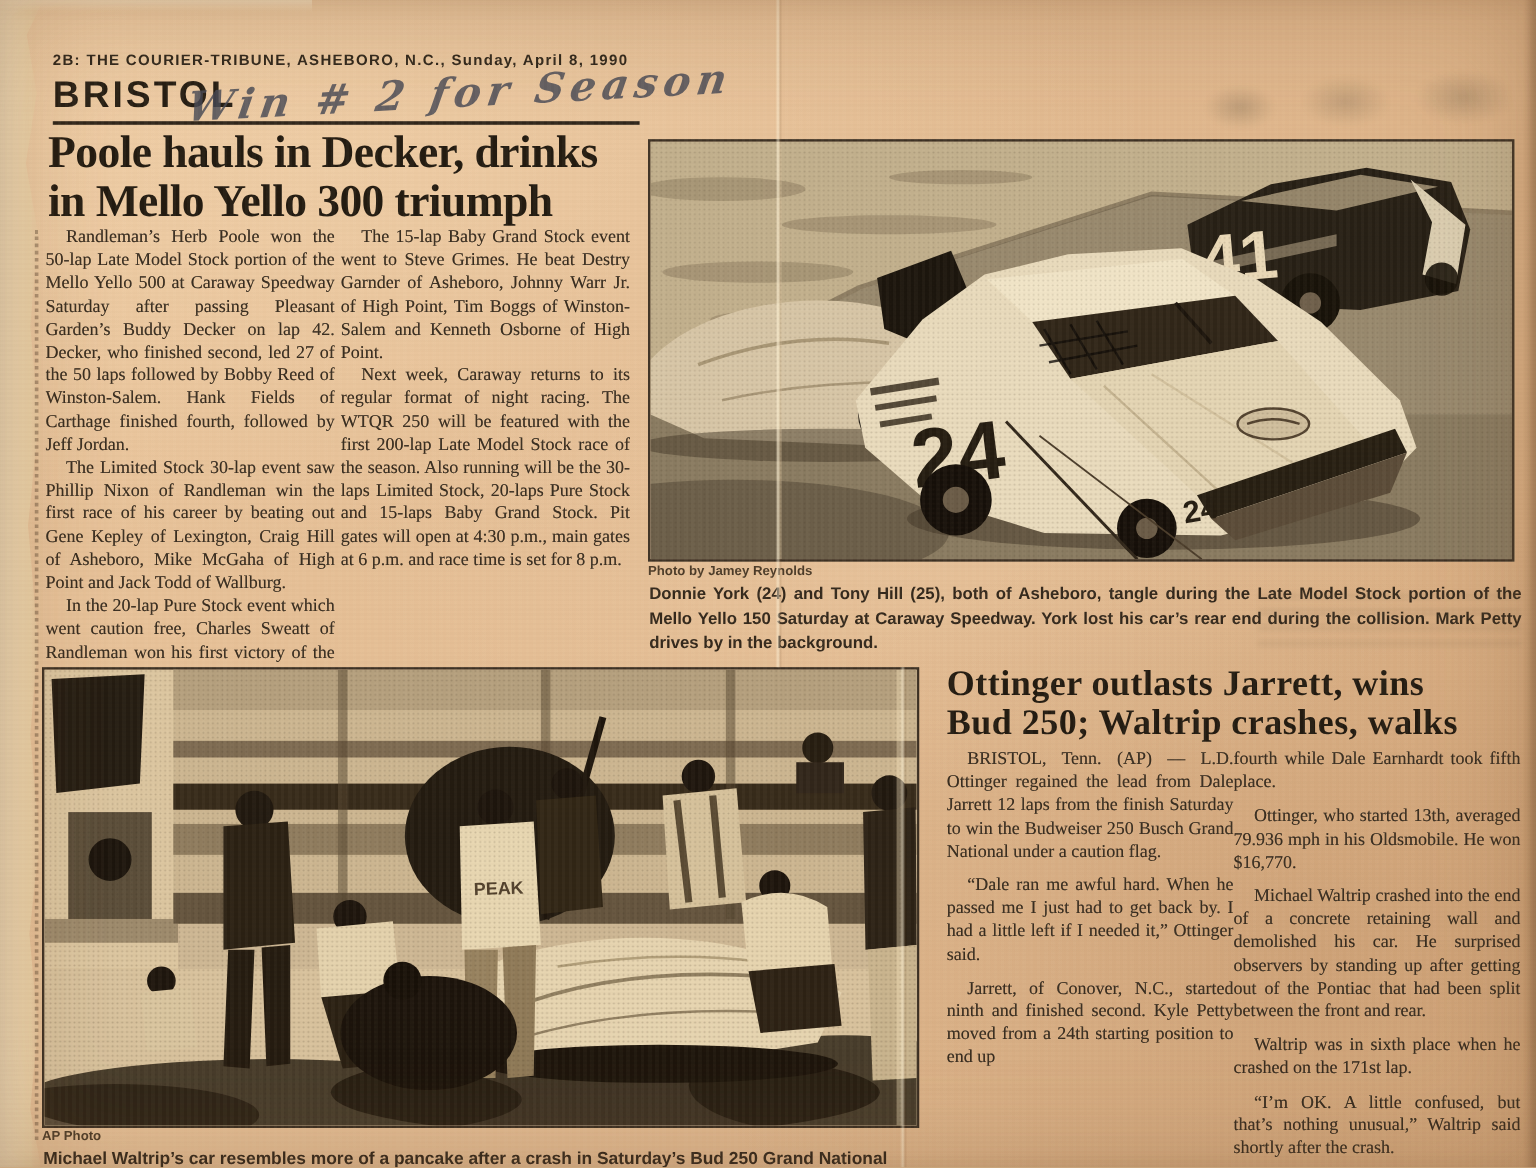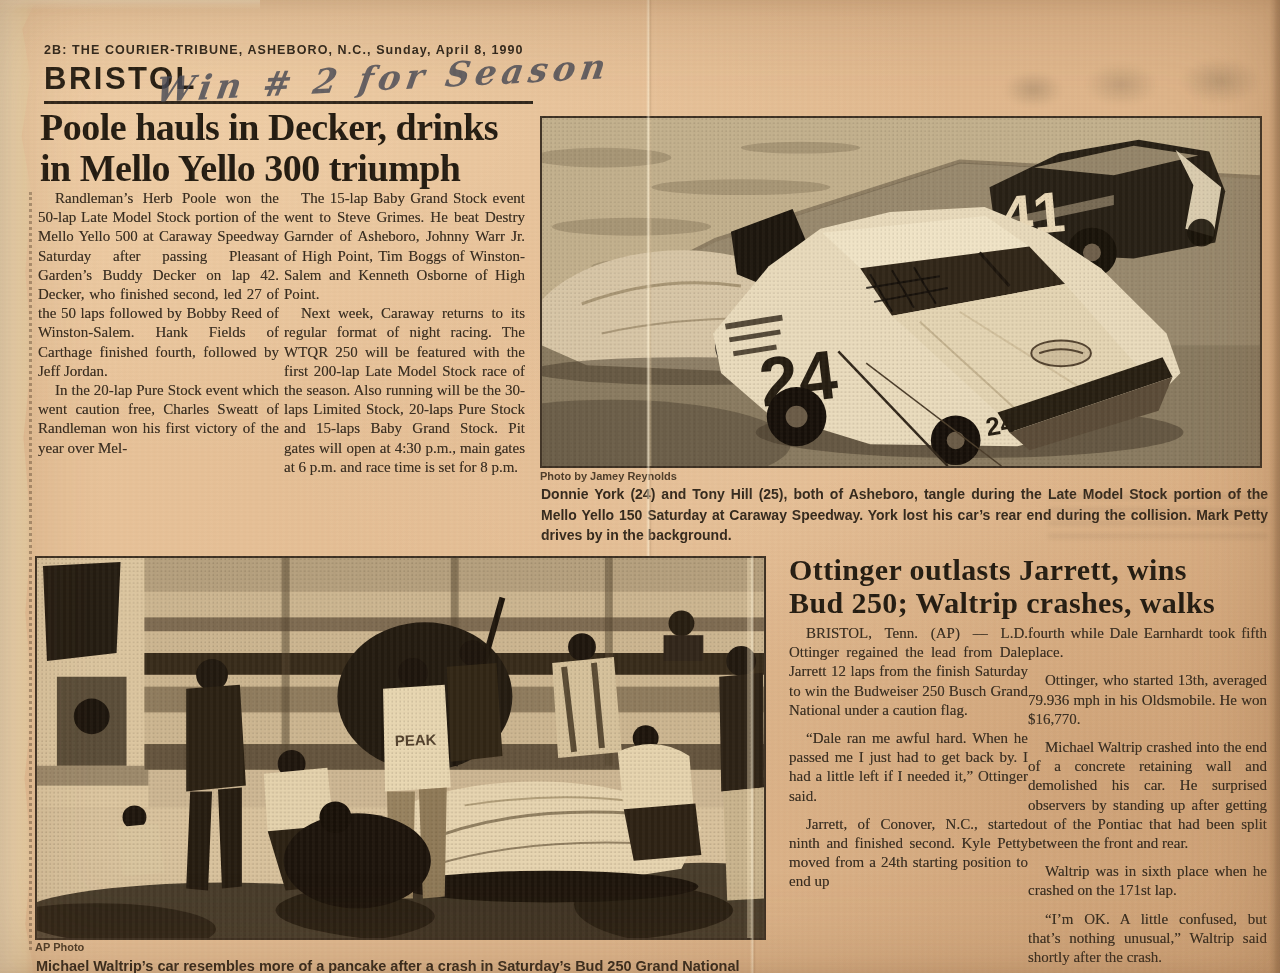--- a/index.html
+++ b/index.html
@@ -92,20 +92,21 @@
   <div class="abs sports-rule"></div>
   <div class="abs handwriting">Win # 2 for Season</div>
 
   <div class="abs headline1">
     <div>Poole hauls in Decker, drinks</div>
     <div>in Mello Yello 300 triumph</div>
   </div>
   <div class="abs art-cols art1" id="art1-cols">
     <div class="col">
         <p>Randleman’s Herb Poole won the 50-lap Late Model Stock portion of the Mello Yello 500 at Caraway Speedway Saturday after passing Pleasant Garden’s Buddy Decker on lap 42. Decker, who finished second, led 27 of the 50 laps followed by Bobby Reed of Winston-Salem. Hank Fields of Carthage finished fourth, followed by Jeff Jordan.</p>
+        <p>The Limited Stock 30-lap event saw Phillip Nixon of Randleman win the first race of his career by beating out Gene Kepley of Lexington, Craig Hill of Asheboro, Mike McGaha of High Point and Jack Todd of Wallburg.</p>
         <p>In the 20-lap Pure Stock event which went caution free, Charles Sweatt of Randleman won his first victory of the year over Mel-</p>
       </div>
     <div class="col">
         <p>The 15-lap Baby Grand Stock event went to Steve Grimes. He beat Destry Garnder of Asheboro, Johnny Warr Jr. of High Point, Tim Boggs of Winston-Salem and Kenneth Osborne of High Point.</p>
         <p>Next week, Caraway returns to its regular format of night racing. The WTQR 250 will be featured with the first 200-lap Late Model Stock race of the season. Also running will be the 30-laps Limited Stock, 20-laps Pure Stock and 15-laps Baby Grand Stock. Pit gates will open at 4:30 p.m., main gates at 6 p.m. and race time is set for 8 p.m.</p>
       </div>
   </div>
 
   <div class="abs photo" id="photo1">
     <svg viewBox="0 0 722 352" preserveAspectRatio="none">

